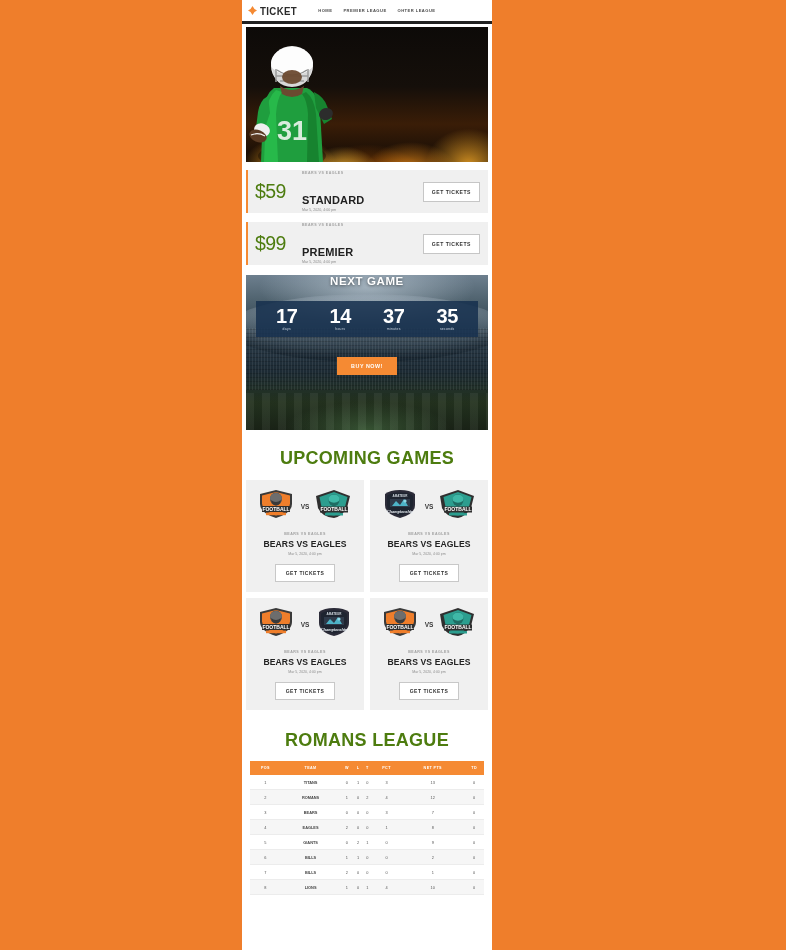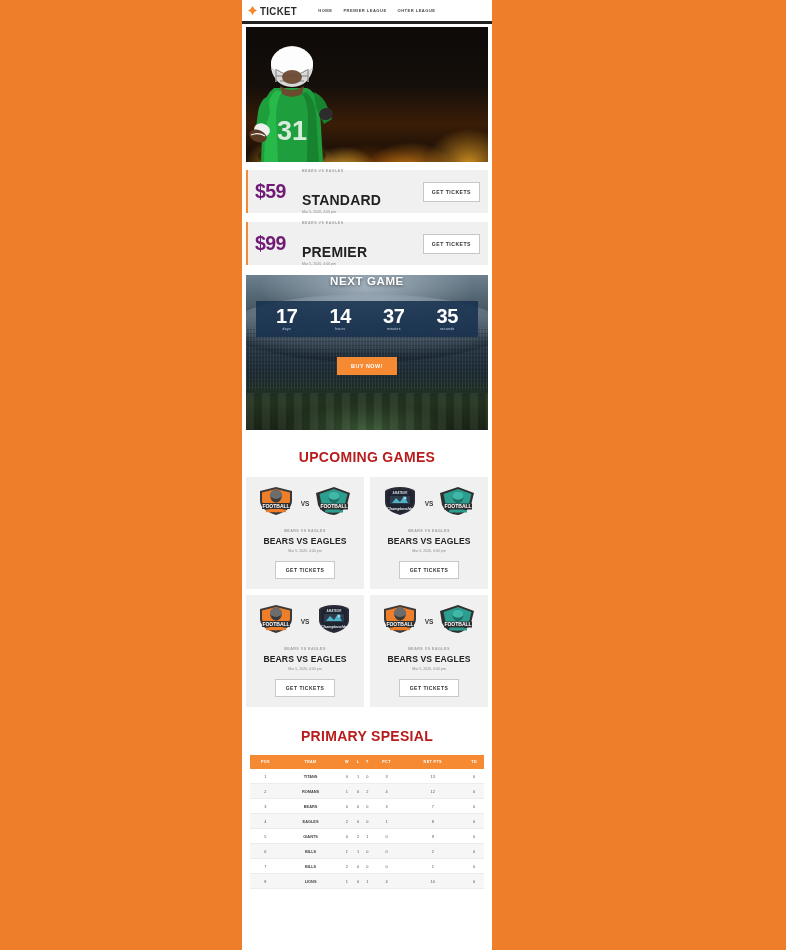--- a/index.html
+++ b/index.html
@@ -90,28 +90,28 @@
   
   .pricing { padding: 8px 4px 0 4px; }
   .price-card {
     display: flex; align-items: center;
     background: #f0f0f0;
     border-left: 2px solid #f58a33;
     height: 43px; margin-bottom: 9px;
     padding: 0 8px 0 7px;
   }
   .price-amt {
-    font-size: 19.5px; font-weight: bold; color: #701a75;
+    font-size: 19.5px; font-weight: normal; color: #4d7c0f;
     font-family: "Liberation Sans Narrow","Liberation Sans",sans-serif;
     letter-spacing: -.6px; width: 47px;
   }
   .price-mid { flex: 1; }
   .price-sub { font-size: 3.6px; color: #a3a3a3; letter-spacing: .5px; font-weight: bold; }
   .price-name {
-    font-size: 14px; font-weight: bold; color: #212121; letter-spacing: .2px;
+    font-size: 11px; font-weight: bold; color: #212121; letter-spacing: .2px;
     font-family: "Liberation Sans Narrow","Liberation Sans",sans-serif;
     margin: 19px 0 2px;
   }
   .price-date { font-size: 3.6px; color: #8d8d8d; }
   .btn-ghost {
     font-size: 5.1px; font-weight: bold; letter-spacing: .5px;
     color: #333; background: #fff; border: 1px solid #c6c6c6;
     padding: 6px 8px; cursor: pointer; white-space: nowrap;
   }
   .btn-dark {
@@ -176,21 +176,21 @@
   .section-head {
     position: relative; text-align: center; padding: 18px 0 11px;
   }
   .dots-bg {
     position: absolute; inset: 0;
     background-image: radial-gradient(#dcdcdc 0.5px, transparent 0.6px);
     background-size: 4px 4px;
   }
   .section-title {
     position: relative; z-index: 2; display: inline-block;
-    font-size: 14px; font-weight: bold; color: #b91c1c; letter-spacing: .3px;
+    font-size: 18px; font-weight: bold; color: #4d7c0f; letter-spacing: .3px;
     font-family: "Liberation Sans Narrow","Liberation Sans",sans-serif;
     background: rgba(255,255,255,.0); padding: 0 6px;
   }
   .games-grid {
     display: grid; grid-template-columns: 1fr 1fr; gap: 6px; padding: 0 4px;
   }
   .game-card { background: #f0f0f0; padding: 9px 6px 10px; text-align: center; }
   .logos-row { display: flex; align-items: center; justify-content: center; gap: 5px; }
   .vs-text { font-size: 6.5px; font-weight: bold; color: #3a3a3a; }
   .game-sub { font-size: 3.6px; color: #a0a0a0; letter-spacing: .5px; font-weight: bold; margin-top: 9px; }
@@ -460,21 +460,21 @@
       <div class="game-sub">BEARS VS EAGLES</div>
       <div class="game-title">BEARS VS EAGLES</div>
       <div class="game-date">Mar 5, 2020, 4:00 pm</div>
       <button class="game-btn">GET TICKETS</button>
     </div>
 
   </div>
 
   <div class="league-head">
     <div class="dots-bg"></div>
-    <span class="section-title">PRIMARY SPESIAL</span>
+    <span class="section-title">ROMANS LEAGUE</span>
   </div>
 
   <table class="league">
     <thead>
       <tr>
         <th>POS</th>
         <th>TEAM</th>
         <th>W</th>
         <th>L</th>
         <th>T</th>

